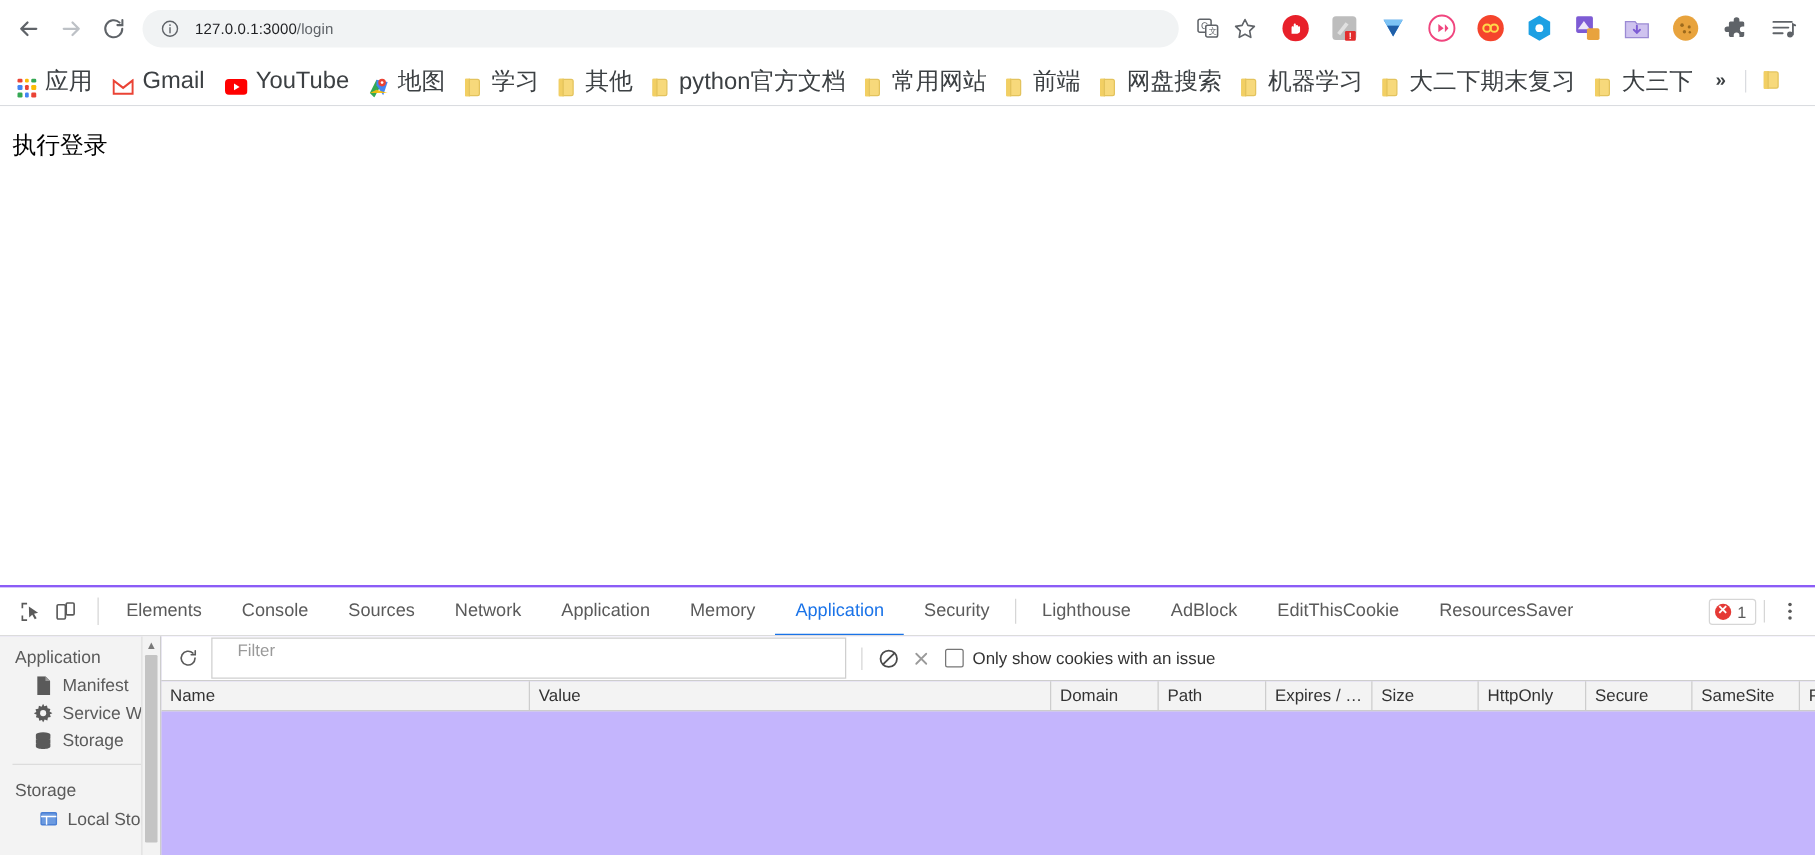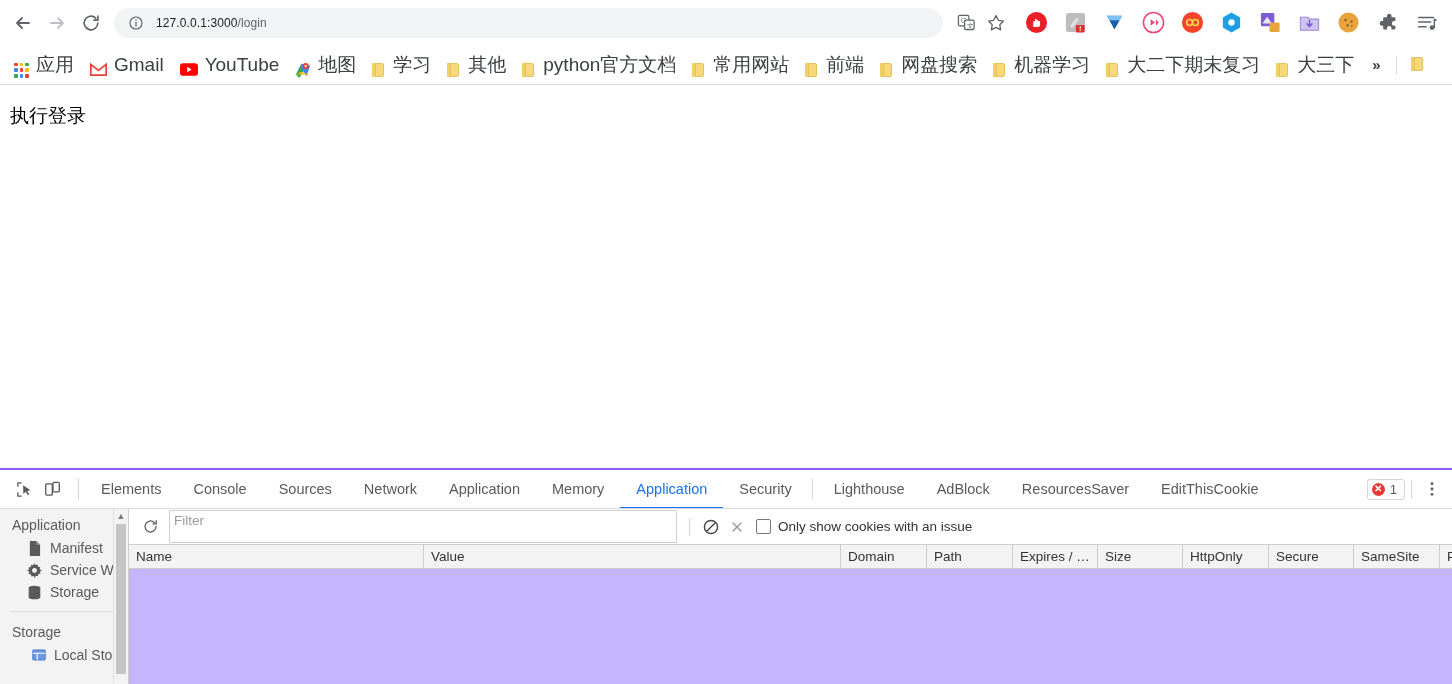--- a/index.html
+++ b/index.html
@@ -131,21 +131,21 @@
   #sb-scroll .thumb{position:absolute;top:15px;left:2px;right:2px;height:150px;background:#c4c4c4;border-radius:1px;}
 
   
   #cookies-pane{flex:1 1 auto;display:flex;flex-direction:column;min-width:0;}
   #cookies-toolbar{
     height:35px;display:flex;align-items:center;padding:0 8px;flex:0 0 auto;background:#fff;
   }
   #cookies-toolbar .tb-btn{width:26px;height:26px;display:flex;align-items:center;justify-content:center;color:#5a5a5a;flex:0 0 auto;}
   #filter-input{
     flex:0 0 508px;height:33px;border:1px solid #cfcfcf;background:#fff;margin:0 4px 0 6px;
-    font-size:13.5px;color:#333;padding:0 4px;box-sizing:border-box;line-height:19px;
+    font-size:13.5px;color:#333;padding:0 20px;box-sizing:border-box;line-height:19px;
   }
   #filter-input .ph{color:#9a9a9a;}
   .tb-sep{width:1px;height:18px;background:#d6d6d6;margin:0 8px;flex:0 0 auto;}
   #only-issue{display:flex;align-items:flex-start;font-size:13.5px;color:#333;margin-left:6px;flex:0 0 auto;}
   #only-issue .box{
     width:13px;height:13px;border:1px solid #767676;border-radius:2px;background:#fff;margin-right:7px;flex:0 0 auto;
   }
   
   #cookies-table{flex:1 1 auto;display:flex;min-height:0;border-top:1px solid #cdcdcd;}
   #ct-head{display:flex;height:23px;background:#f3f3f3;border-bottom:1px solid #cdcdcd;flex:0 0 auto;}
@@ -452,24 +452,24 @@
       <div class="dt-tab">
           <span>Security</span>
         </div>
       <div class="dt-tab sep-before">
           <span>Lighthouse</span>
         </div>
       <div class="dt-tab">
           <span>AdBlock</span>
         </div>
       <div class="dt-tab">
+          <span>EditThisCookie</span>
+        </div>
+      <div class="dt-tab">
           <span>ResourcesSaver</span>
-        </div>
-      <div class="dt-tab">
-          <span>EditThisCookie</span>
         </div>
     </div>
 
     <div class="dt-right">
       <div id="error-badge">
         <span class="dot">✕</span>
         <span>1</span>
       </div>
       <div class="dt-vsep" style="height:18px;margin:0 6px;"></div>
       <div class="dt-toolicon">

